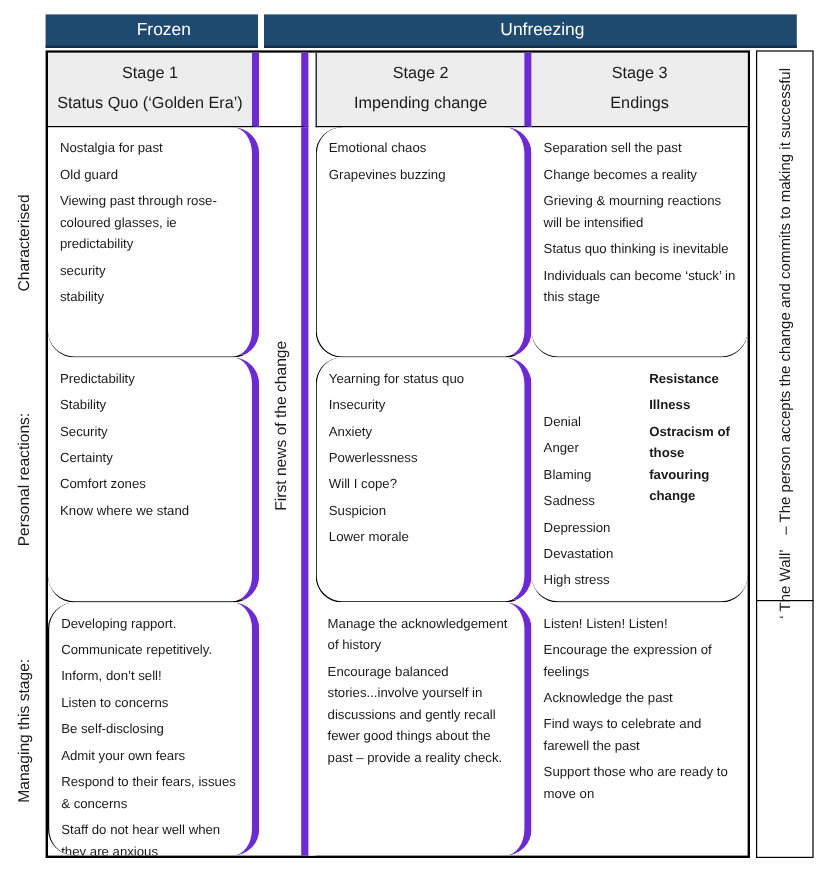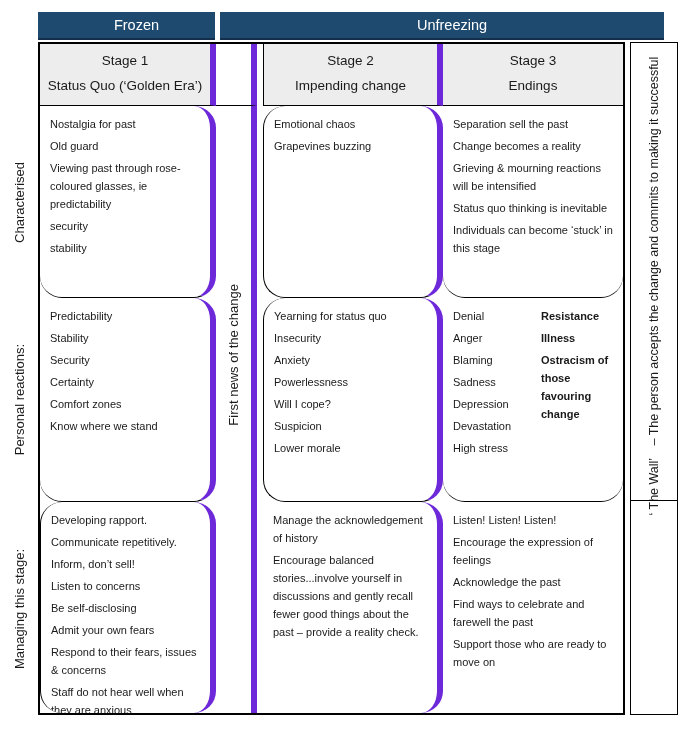--- a/index.html
+++ b/index.html
@@ -27,21 +27,21 @@
   }
   .tcell { box-sizing:border-box; overflow:hidden; }
   .br { border-right:6px solid #6d28d9; }
   .bl { border-left:1px solid #000; }
   .bb { border-bottom:1px solid #000; }
   .hdr { background:#EDEDED; text-align:center; padding-top:9px; font-size:13.5px; }
   .hdr .l1 { margin-bottom:10px; }
   .cell { padding:9px 5px 0 10px; font-size:11px;border-radius:22px; }
   .cell p.item { margin:0 0 4px 0; line-height:18px; }
   .two-col { display:flex; }
-  .col-a { width:88px; flex:0 0 auto; }
+  .col-a { width:88px; flex:0 0 auto;margin-top:36px; }
   .col-b { flex:1;font-weight:bold; }
   .c-gap { grid-column:3; grid-row:1 / span 4; background:#fff; }
   .c-narrow-h { background:#fff; }
   .c-narrow-m {
     grid-column:2; grid-row:2 / span 3;
     display:flex; flex-direction:column; align-items:center; padding-top:178px;
   }
   
   .vtext { writing-mode:vertical-rl; transform:rotate(180deg); white-space:nowrap; }
   .c-narrow-m .vtext { font-size:13px; }

